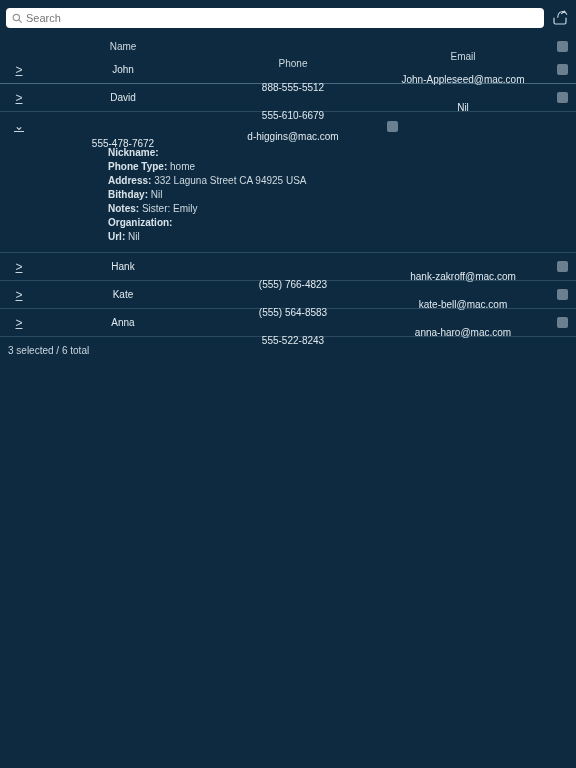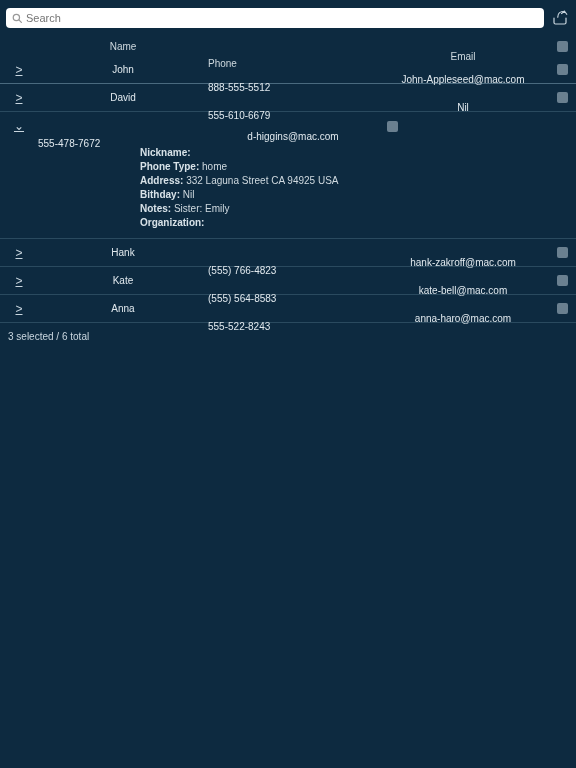--- a/index.html
+++ b/index.html
@@ -47,21 +47,21 @@
   }
   .header-row {
     display: flex;
     align-items: center;
     height: 20px;
     font-size: 10px;
     color: #cdd8de;
   }
   .col-expand { width: 38px; display:flex; justify-content:center; }
   .col-name { width: 170px; text-align: center; }
-  .col-phone { width: 170px; text-align: left; margin-top: 35px; }
+  .col-phone { width: 170px; text-align: center; margin-top: 35px; }
   .col-email { width: 170px; text-align: center; margin-top: 20px; }
   .col-check { width: 28px; display:flex; justify-content:center; align-items:center;}
   .row {
     display: flex;
     align-items: center;
     height: 28px;
     font-size: 10px;
     color: #e1e9ee;
     border-bottom: 1px solid #2a4a5f;
   }
@@ -79,21 +79,21 @@
     background: #6a8090;
     cursor: pointer;
   }
   .details {
     padding: 6px 0 8px 108px;
     font-size: 10px;
     line-height: 14px;
     color: #cfd9df;
     border-bottom: 1px solid #2a4a5f;
   }
-  .details .line { display: block; margin-left: 32px; }
+  .details .line { display: block; }
   .details .label { font-weight: 600; color: #d8e2e8; }
   .status {
     font-size: 10px;
     color: #c9d6df;
     padding: 8px 8px;
   }
 </style>
 </head>
 <body>
 
@@ -158,20 +158,21 @@
       <div class="checkbox"></div>
     </div>
 </div>
 <div class="details">
   <span class="line"><span class="label">Nickname:</span> <span></span></span>
   <span class="line"><span class="label">Phone Type:</span> <span>home</span></span>
   <span class="line"><span class="label">Address:</span> <span>332 Laguna Street CA 94925 USA</span></span>
   <span class="line"><span class="label">Bithday:</span> <span>Nil</span></span>
   <span class="line"><span class="label">Notes:</span> <span>Sister: Emily</span></span>
   <span class="line"><span class="label">Organization:</span> <span></span></span>
+  <span class="line"><span class="label">Url:</span> <span>Nil</span></span>
 </div>
 
 <div class="row">
   <div class="col-expand">
       <span class="expand-icon">&gt;</span>
     </div>
   <div class="col-name">Hank</div>
   <div class="col-phone">(555) 766-4823</div>
   <div class="col-email">hank-zakroff@mac.com</div>
   <div class="col-check">

